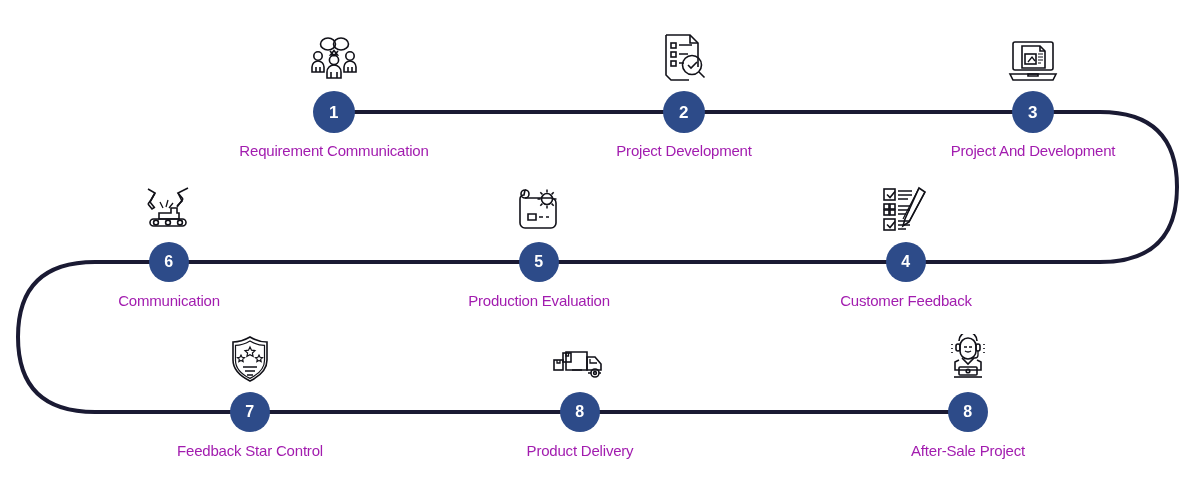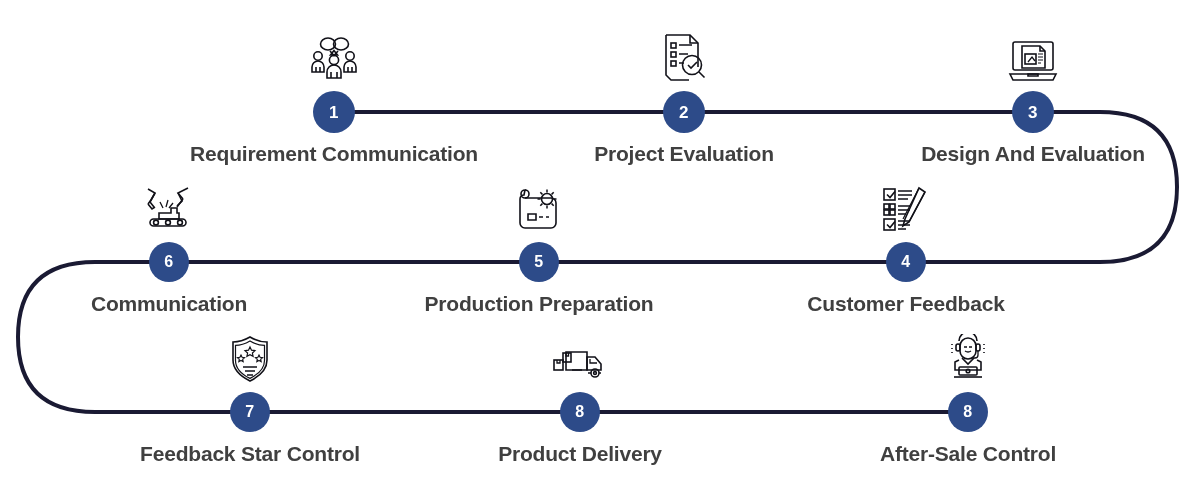--- a/index.html
+++ b/index.html
@@ -67,23 +67,23 @@
   }
   .icon-wrap svg {
     display: block;
   }
   .label {
     position: absolute;
     left: 50%;
     top: 30px;
     transform: translateX(-50%);
     white-space: nowrap;
-    font-size: 21px;
-    font-weight: bold;
-    color: #404040;
+    font-size: 15px;
+    font-weight: normal;
+    color: #a21caf;
     letter-spacing: -0.2px;
   }
 </style>
 </head>
 <body>
 
 <div id="canvas">
 
   <svg id="track" viewBox="0 0 1200 500" width="1200" height="500">
     <defs>
@@ -134,38 +134,38 @@
         <rect x="11" y="11" width="5" height="5"></rect>
         <rect x="11" y="20" width="5" height="5"></rect>
         <rect x="11" y="29" width="5" height="5"></rect>
         <path d="M19 13 h13 M19 22 h9 M19 31 h5"></path>
         <circle cx="32" cy="33" r="9.5"></circle>
         <path d="M28 33 l3 3 l6 -6"></path>
         <path d="M39 40 l5.5 5.5"></path>
       </svg>
     </span>
     <span class="badge">2</span>
-    <span class="label">Project Evaluation</span>
+    <span class="label">Project Development</span>
   </div>
 
   <div class="node" style="left:1033px; top:112px;">
     <span class="icon-wrap">
       <svg width="50" height="48" viewBox="0 0 50 48" fill="none" stroke="#111118" stroke-width="1.6">
         <rect x="5" y="6" width="40" height="28" rx="2"></rect>
         <path d="M2 38 h46 l-3 6 h-40 z"></path>
         <path d="M20 38 h10 v2 h-10 z"></path>
         <path d="M14 10 h18 l5 5 v17 h-23 z" fill="#ffffff"></path>
         <path d="M32 10 v5 h5"></path>
         <rect x="17" y="18" width="11" height="10"></rect>
         <path d="M20 26 l4 -5 l3 4" stroke-width="1.3"></path>
         <path d="M30 18 h5 M30 21 h5 M30 24 h5 M30 27 h3" stroke-width="1.2"></path>
       </svg>
     </span>
     <span class="badge">3</span>
-    <span class="label">Design And Evaluation</span>
+    <span class="label">Project And Development</span>
   </div>
 
   <div class="node small" style="left:906px; top:262px;">
     <span class="icon-wrap">
       <svg width="50" height="50" viewBox="0 0 50 50" fill="none" stroke="#111118" stroke-width="1.6">
         <rect x="3" y="5" width="11" height="11"></rect>
         <path d="M6 10.5 l3 3 l5 -6"></path>
         <rect x="3" y="20" width="5" height="5"></rect>
         <rect x="9" y="20" width="5" height="5"></rect>
         <rect x="3" y="26" width="5" height="5"></rect>
@@ -188,21 +188,21 @@
       <svg width="46" height="50" viewBox="0 0 46 50" fill="none" stroke="#111118" stroke-width="1.6">
         <path d="M9 6 a4 4 0 0 0 0 8 h26 a5 5 0 0 1 5 5 v20 a5 5 0 0 1 -5 5 h-26 a5 5 0 0 1 -5 -5 v-24 a4 4 0 0 1 4 -4 z"></path>
         <path d="M9 6 a4 4 0 0 1 0 8"></path>
         <path d="M12 30 h8 v6 h-8 z"></path>
         <path d="M23 33 h4 M30 33 h3"></path>
         <circle cx="31" cy="15" r="5.5"></circle>
         <path d="M31 5.5 v3 M31 21.5 v3 M21.5 15 h3 M37.5 15 h3 M24.3 8.3 l2.1 2.1 M35.6 19.6 l2.1 2.1 M37.7 8.3 l-2.1 2.1 M26.4 19.6 l-2.1 2.1" stroke-width="1.5"></path>
       </svg>
     </span>
     <span class="badge">5</span>
-    <span class="label">Production Preparation</span>
+    <span class="label">Production Evaluation</span>
   </div>
 
   <div class="node small" style="left:169px; top:262px;">
     <span class="icon-wrap">
       <svg width="54" height="50" viewBox="0 0 54 50" fill="none" stroke="#111118" stroke-width="1.6">
         <path d="M6 5 l7 4 l-4 7 l-3 4"></path>
         <path d="M13 9 l-5 9 l4 5"></path>
         <path d="M6 20 l4 5 l3 -2"></path>
         <path d="M46 4 l-10 5 l5 6"></path>
         <path d="M36 9 l4 8 l-5 5"></path>
@@ -266,16 +266,16 @@
         <path d="M33 17 v4 a3 3 0 0 1 -3 3 h-3" stroke-width="1.3"></path>
         <path d="M17 24 l6 6 l6 -6"></path>
         <path d="M14 26 l-4 2 v8 h26 v-8 l-4 -2"></path>
         <rect x="14" y="33" width="18" height="8" rx="1"></rect>
         <circle cx="23" cy="37" r="1.8"></circle>
         <path d="M9 43 h28" stroke-width="1.6"></path>
         <path d="M7 10 v1 M7 14 v1 M7 18 v1 M39 10 v1 M39 14 v1 M39 18 v1" stroke-width="1.6"></path>
       </svg>
     </span>
     <span class="badge">8</span>
-    <span class="label">After-Sale Control</span>
+    <span class="label">After-Sale Project</span>
   </div>
 
 </div>
 
 </body></html>

